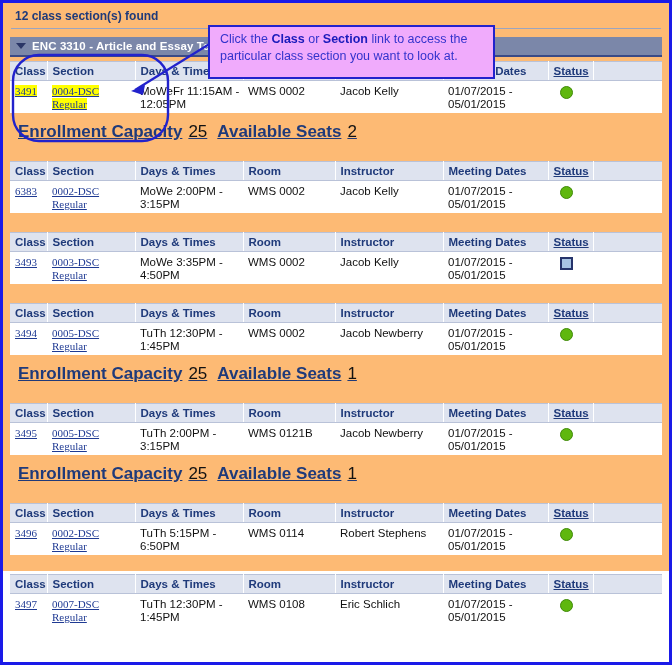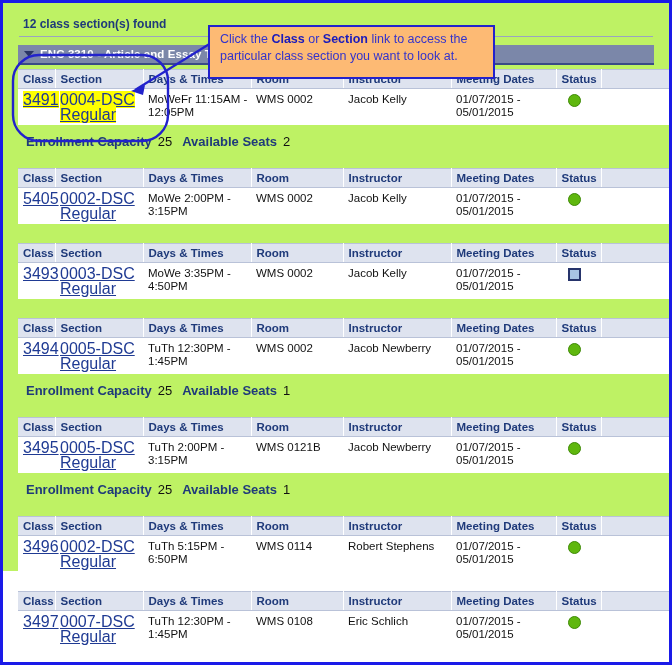--- a/index.html
+++ b/index.html
@@ -13,22 +13,22 @@
     position: relative;
     width: 672px; height: 665px;
     background: #ffffff;
     border: 3px solid #1a1ae8;
     overflow: hidden;
   }
   #inner {
     position: relative;
     width: 666px;
     height: 568px;
-    background: #bef264;
-    padding: 8px;
+    background: #fdba74;
+    padding: 0;
   }
 
   
   .found-line {
     font-size: 12px;
     font-weight: bold;
     color: #1f3a7a;
     padding: 6px 0 5px 12px;
   }
   .found-rule {
@@ -92,28 +92,29 @@
     font-size: 11.5px;
     line-height: 13px;
     background: #ffffff;
   }
   .c-class { width: 37px; }
   .c-section { width: 88px; }
   .c-days { width: 108px; }
   .c-room { width: 92px; margin-top: 8px; }
   .c-instr { width: 108px; }
   .c-dates { width: 105px; }
-  .c-status { width: 45px; }
+  .c-status { width: 45px; text-decoration: underline; }
   .c-blank { width: 69px; }
 
   a.link {
     color: #1f3a93;
     text-decoration: underline;
-    font-size: 16px;
+    font-size: 11px;
     cursor: pointer;
+    font-family: Liberation Serif, serif;
   }
   .hl { background: #ffff00; }
 
   
   .dot-green {
     display: inline-block;
     width: 13px; height: 13px;
     border-radius: 50%;
     background: #5fb70e;
     border: 1px solid #3f8a07;
@@ -124,24 +125,25 @@
     display: inline-block;
     width: 13px; height: 13px;
     background: #a8c4e4;
     border: 2px solid #26346b;
     margin-left: 7px;
     margin-top: 1px;
   }
 
   
   .enroll {
-    font-size: 13px;
+    font-size: 17px;
     color: #1f3a7a;
     padding: 9px 0 0 8px;
     white-space: nowrap;
+    text-decoration: underline;
   }
   .enroll b { font-weight: bold; }
   .enroll .num {
     font-weight: normal;
     color: #111111;
     margin: 0 10px 0 6px;
   }
   .enroll .num2 {
     font-weight: normal;
     color: #111111;
@@ -152,21 +154,21 @@
   #overlay {
     position: absolute;
     left: 0; top: 0;
     width: 666px; height: 659px;
     pointer-events: none;
   }
   .callout {
     position: absolute;
     left: 205px; top: 22px;
     width: 287px; height: 54px;
-    background: #fdba74;
+    background: #f0abfc;
     border: 2px solid #2222cc;
     color: #3333cc;
     font-size: 12.5px;
     line-height: 16.5px;
     padding: 4px 6px 0 10px;
     pointer-events: auto;
   }
   .callout b { font-weight: bold; color: #1b1bbb; }
 </style>
 </head>
@@ -224,21 +226,21 @@
                 <th class="c-days">Days &amp; Times</th>
                 <th class="c-room">Room</th>
                 <th class="c-instr">Instructor</th>
                 <th class="c-dates">Meeting Dates</th>
                 <th class="c-status">Status</th>
                 <th class="c-blank"></th>
               </tr>
             </thead>
             <tbody>
               <tr>
-                <td class="c-class"><a class="link">5405</a></td>
+                <td class="c-class"><a class="link">6383</a></td>
                 <td class="c-section"><a class="link">0002-DSC</a><br><a class="link">Regular</a></td>
                 <td class="c-days">MoWe 2:00PM - 3:15PM</td>
                 <td class="c-room">WMS 0002</td>
                 <td class="c-instr">Jacob Kelly</td>
                 <td class="c-dates">01/07/2015 - 05/01/2015</td>
                 <td class="c-status"><span class="dot-green"></span></td>
                 <td class="c-blank"></td>
               </tr>
             </tbody>
           </table>

